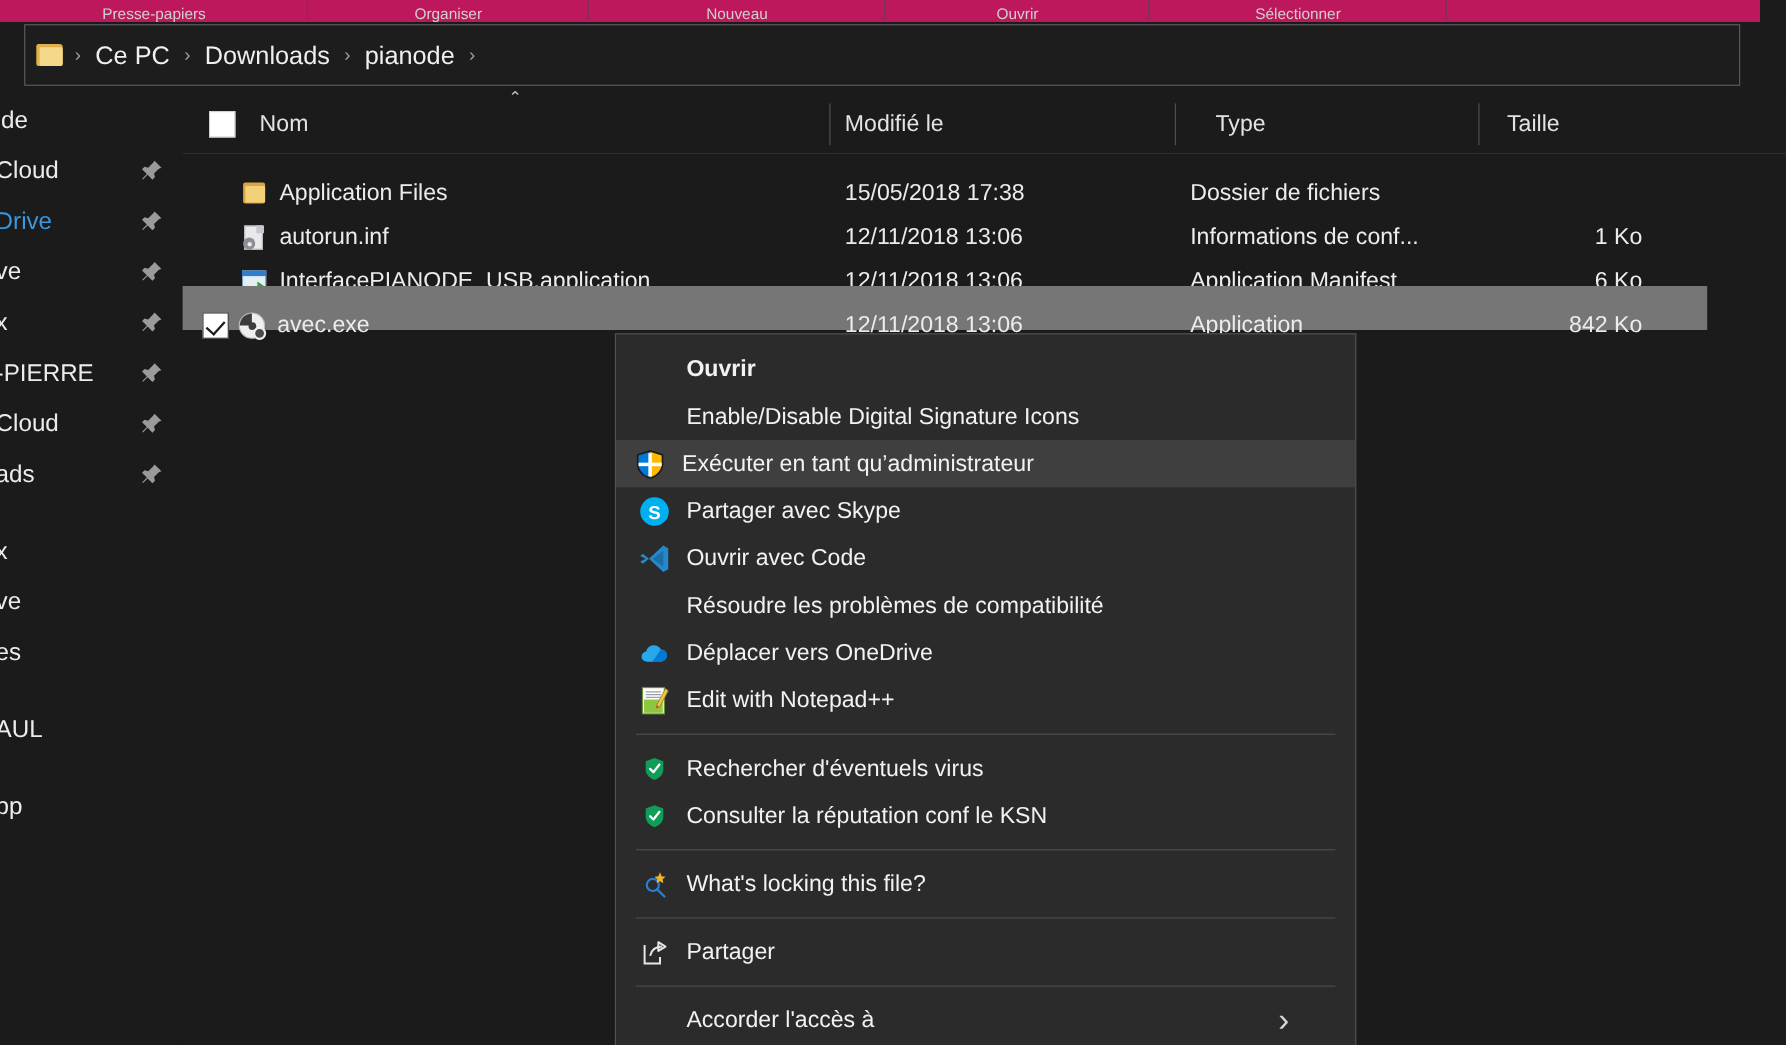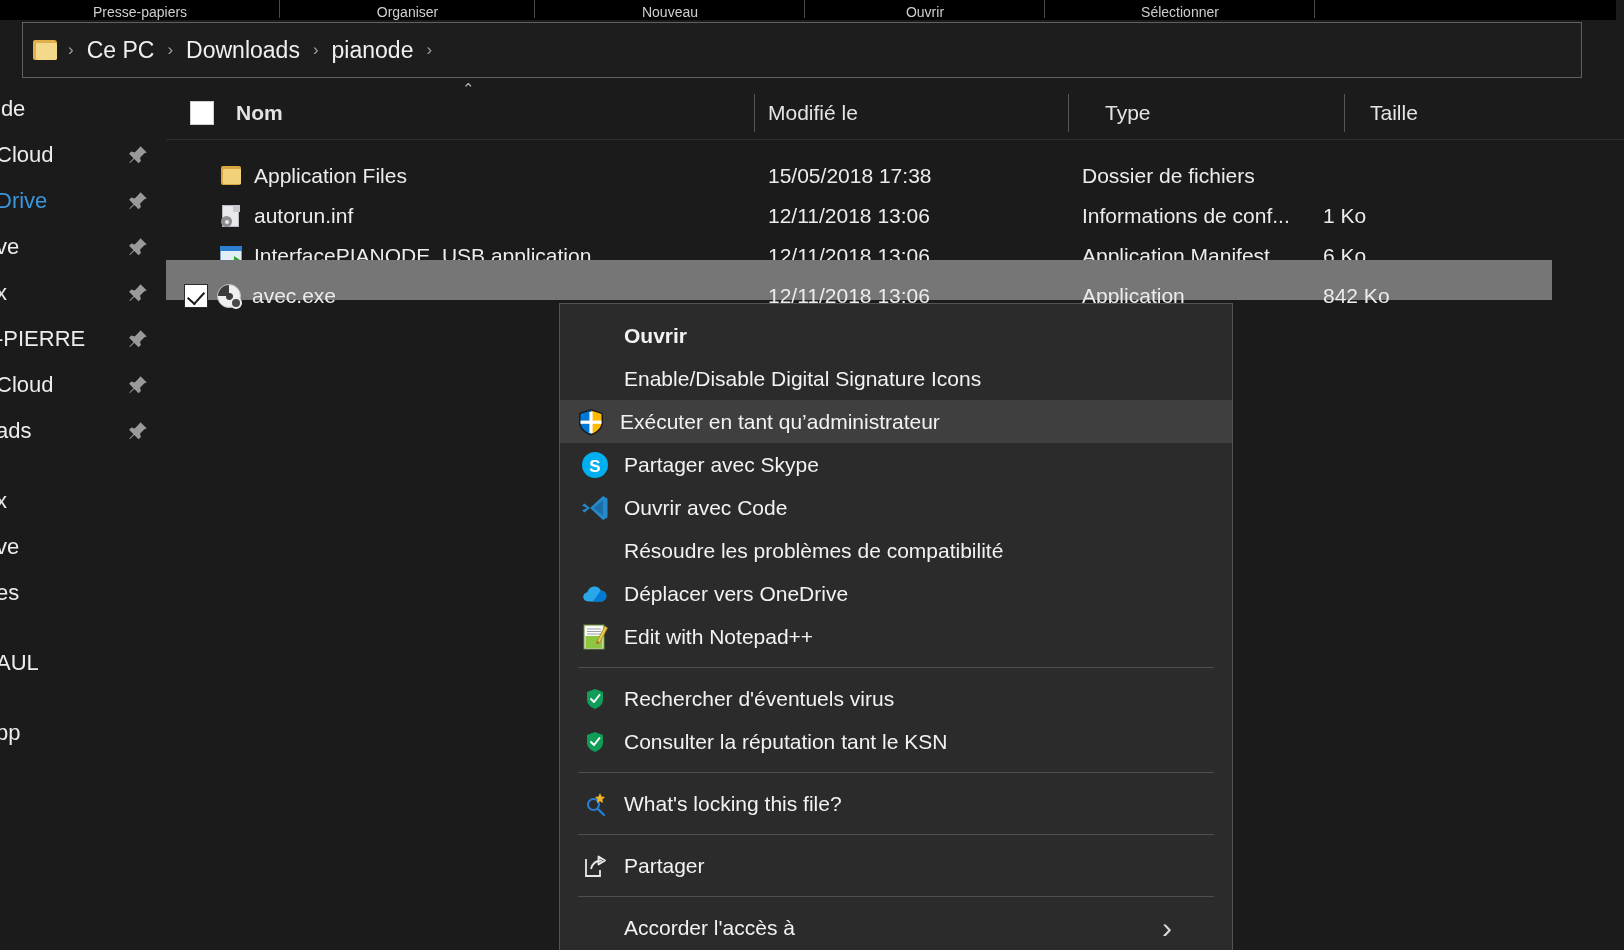--- a/index.html
+++ b/index.html
@@ -8,21 +8,21 @@
     background:#1b1b1b;
     font-family:"Liberation Sans","DejaVu Sans",sans-serif;
     color:#e8e8e8;
     -webkit-font-smoothing:antialiased;
   }
   .root{position:relative;width:1624px;height:950px;}
 
   
   .ribbon{
     position:absolute;left:0;top:0;width:1600px;height:20px;
-    background:#000000;overflow:hidden;padding-left:16px;
+    background:#be185d;overflow:hidden;
   }
   .ribbon-groups{
     position:absolute;left:0;top:-8px;width:1624px;height:28px;
     display:flex;
   }
   .ribbon-group{
     flex:0 0 auto;display:flex;align-items:flex-end;justify-content:center;
     font-size:14px;color:#cfcfcf;position:relative;height:28px;
   }
   .ribbon-group .sep{
@@ -69,21 +69,21 @@
   }
   .colheader{
     position:absolute;left:0;top:0;width:1458px;height:54px;
     border-bottom:1px solid #2e2e2e;box-sizing:border-box;
   }
   .col{
     position:absolute;top:0;height:54px;display:flex;align-items:center;
     font-size:21px;color:#e3e3e3;box-sizing:border-box;
   }
   .col .vsep{position:absolute;right:0;top:8px;bottom:8px;width:1px;background:#555;}
-  .c-name{left:0;width:589px;padding-left:24px;font-weight:bold;}
+  .c-name{left:0;width:589px;padding-left:24px;}
   .c-mod{left:590px;width:313px;padding-left:12px;}
   .c-type{left:904px;width:252px;padding-left:12px;margin-left:23px;}
   .c-size{left:1157px;width:180px;padding-left:12px;margin-left:35px;}
   .hdr-check{
     width:24px;height:24px;background:#ffffff;border:1px solid #d0d0d0;
     margin-right:22px;flex:0 0 auto;box-sizing:border-box;
   }
   .sortcaret{
     position:absolute;left:296px;top:-6px;font-size:15px;color:#bdbdbd;
   }
@@ -91,21 +91,21 @@
   .rows{position:absolute;left:0;top:54px;width:1458px;}
   .row{
     position:relative;height:40px;display:flex;align-items:center;
     box-sizing:border-box;
   }
   .row.selected{background:#767676;width:1386px;}
   .cell{position:absolute;font-size:21px;color:#ececec;white-space:nowrap;margin-top:32px;}
   .cell-name{left:0;display:flex;align-items:center;height:40px;padding-left:18px;}
   .cell-mod{left:602px;}
   .cell-type{left:916px;}
-  .cell-size{left:1157px;width:170px;text-align:left;}
+  .cell-size{left:1157px;width:170px;text-align:right;}
   .row-check{
     width:24px;height:24px;background:#ffffff;border:1px solid #2b2b2b;
     margin-right:8px;flex:0 0 auto;box-sizing:border-box;position:relative;
   }
   .row-check::after{
     content:"";position:absolute;left:6px;top:3px;width:8px;height:14px;
     border:solid #1b1b1b;border-width:0 2.5px 2.5px 0;transform:rotate(42deg);
   }
   .ico{width:26px;height:26px;margin-right:10px;flex:0 0 auto;position:relative;}
   .fname{font-size:21px;}
@@ -423,21 +423,21 @@
               <path d="M15 5 L23 8 V15.5 C23 20.5 19 23.5 15 25 C11 23.5 7 20.5 7 15.5 V8 Z" fill="#0f9d58"></path>
               <path d="M11 15 L14 18 L19.5 11" stroke="#ffffff" stroke-width="2" fill="none" stroke-linecap="round" stroke-linejoin="round"></path>
             </svg></span>
           <span class="mi-label">Rechercher d'éventuels virus</span>
         </div>
         <div class="mi">
           <span class="mi-icon"><svg width="30" height="30" viewBox="0 0 30 30">
               <path d="M15 5 L23 8 V15.5 C23 20.5 19 23.5 15 25 C11 23.5 7 20.5 7 15.5 V8 Z" fill="#0f9d58"></path>
               <path d="M11 15 L14 18 L19.5 11" stroke="#ffffff" stroke-width="2" fill="none" stroke-linecap="round" stroke-linejoin="round"></path>
             </svg></span>
-          <span class="mi-label">Consulter la réputation tant le KSN</span>
+          <span class="mi-label">Consulter la réputation conf le KSN</span>
         </div>
         <div class="msep"></div>
         <div class="mi">
           <span class="mi-icon"><svg width="30" height="30" viewBox="0 0 30 30">
               <circle cx="13.5" cy="15.5" r="5.5" fill="none" stroke="#2a7fd4" stroke-width="2"></circle>
               <line x1="17.5" y1="19.5" x2="24" y2="26" stroke="#2a7fd4" stroke-width="2.2" stroke-linecap="round"></line>
               <path d="M20 4 L21.5 7.5 L25 8 L22.4 10.4 L23 14 L20 12.2 L17 14 L17.6 10.4 L15 8 L18.5 7.5 Z" fill="#f0b429"></path>
             </svg></span>
           <span class="mi-label">What's locking this file?</span>
         </div>

